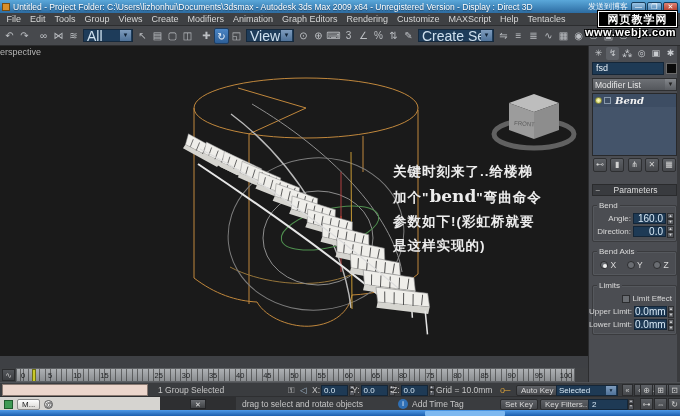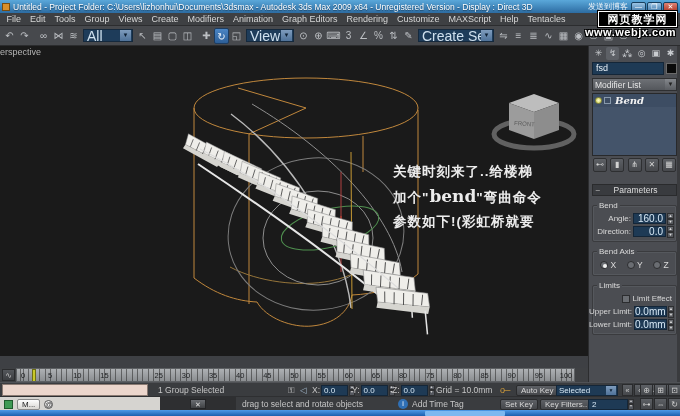--- a/index.html
+++ b/index.html
@@ -355,20 +355,21 @@
         <polygon points="509,57 534,66 534,93 509,84" fill="#9c9c9c"></polygon>
         <polygon points="559,57 534,66 534,93 559,84" fill="#8d8d8d"></polygon>
         <text x="514" y="79" font-size="6" fill="#5a5a5a" transform="rotate(4 514 79)">FRONT</text>
       </g>
     </svg>
     <span class="vp-label">Perspective</span>
     <div class="annotation">
       <div>关键时刻来了..给楼梯</div>
       <div><span>加个"</span><span class="bend-word">bend</span><span>"弯曲命令</span></div>
       <div>参数如下!(彩虹桥就要</div>
+      <div>是这样实现的)</div>
     </div>
   </div>
 
   <div class="wm-site">网页教学网</div>
   <div class="wm-url">www.webjx.com</div>
 
   <div class="cmdpanel">
     <div class="ptabs">
         <span class="ptab">✳</span>
         <span class="ptab active">↯</span>

